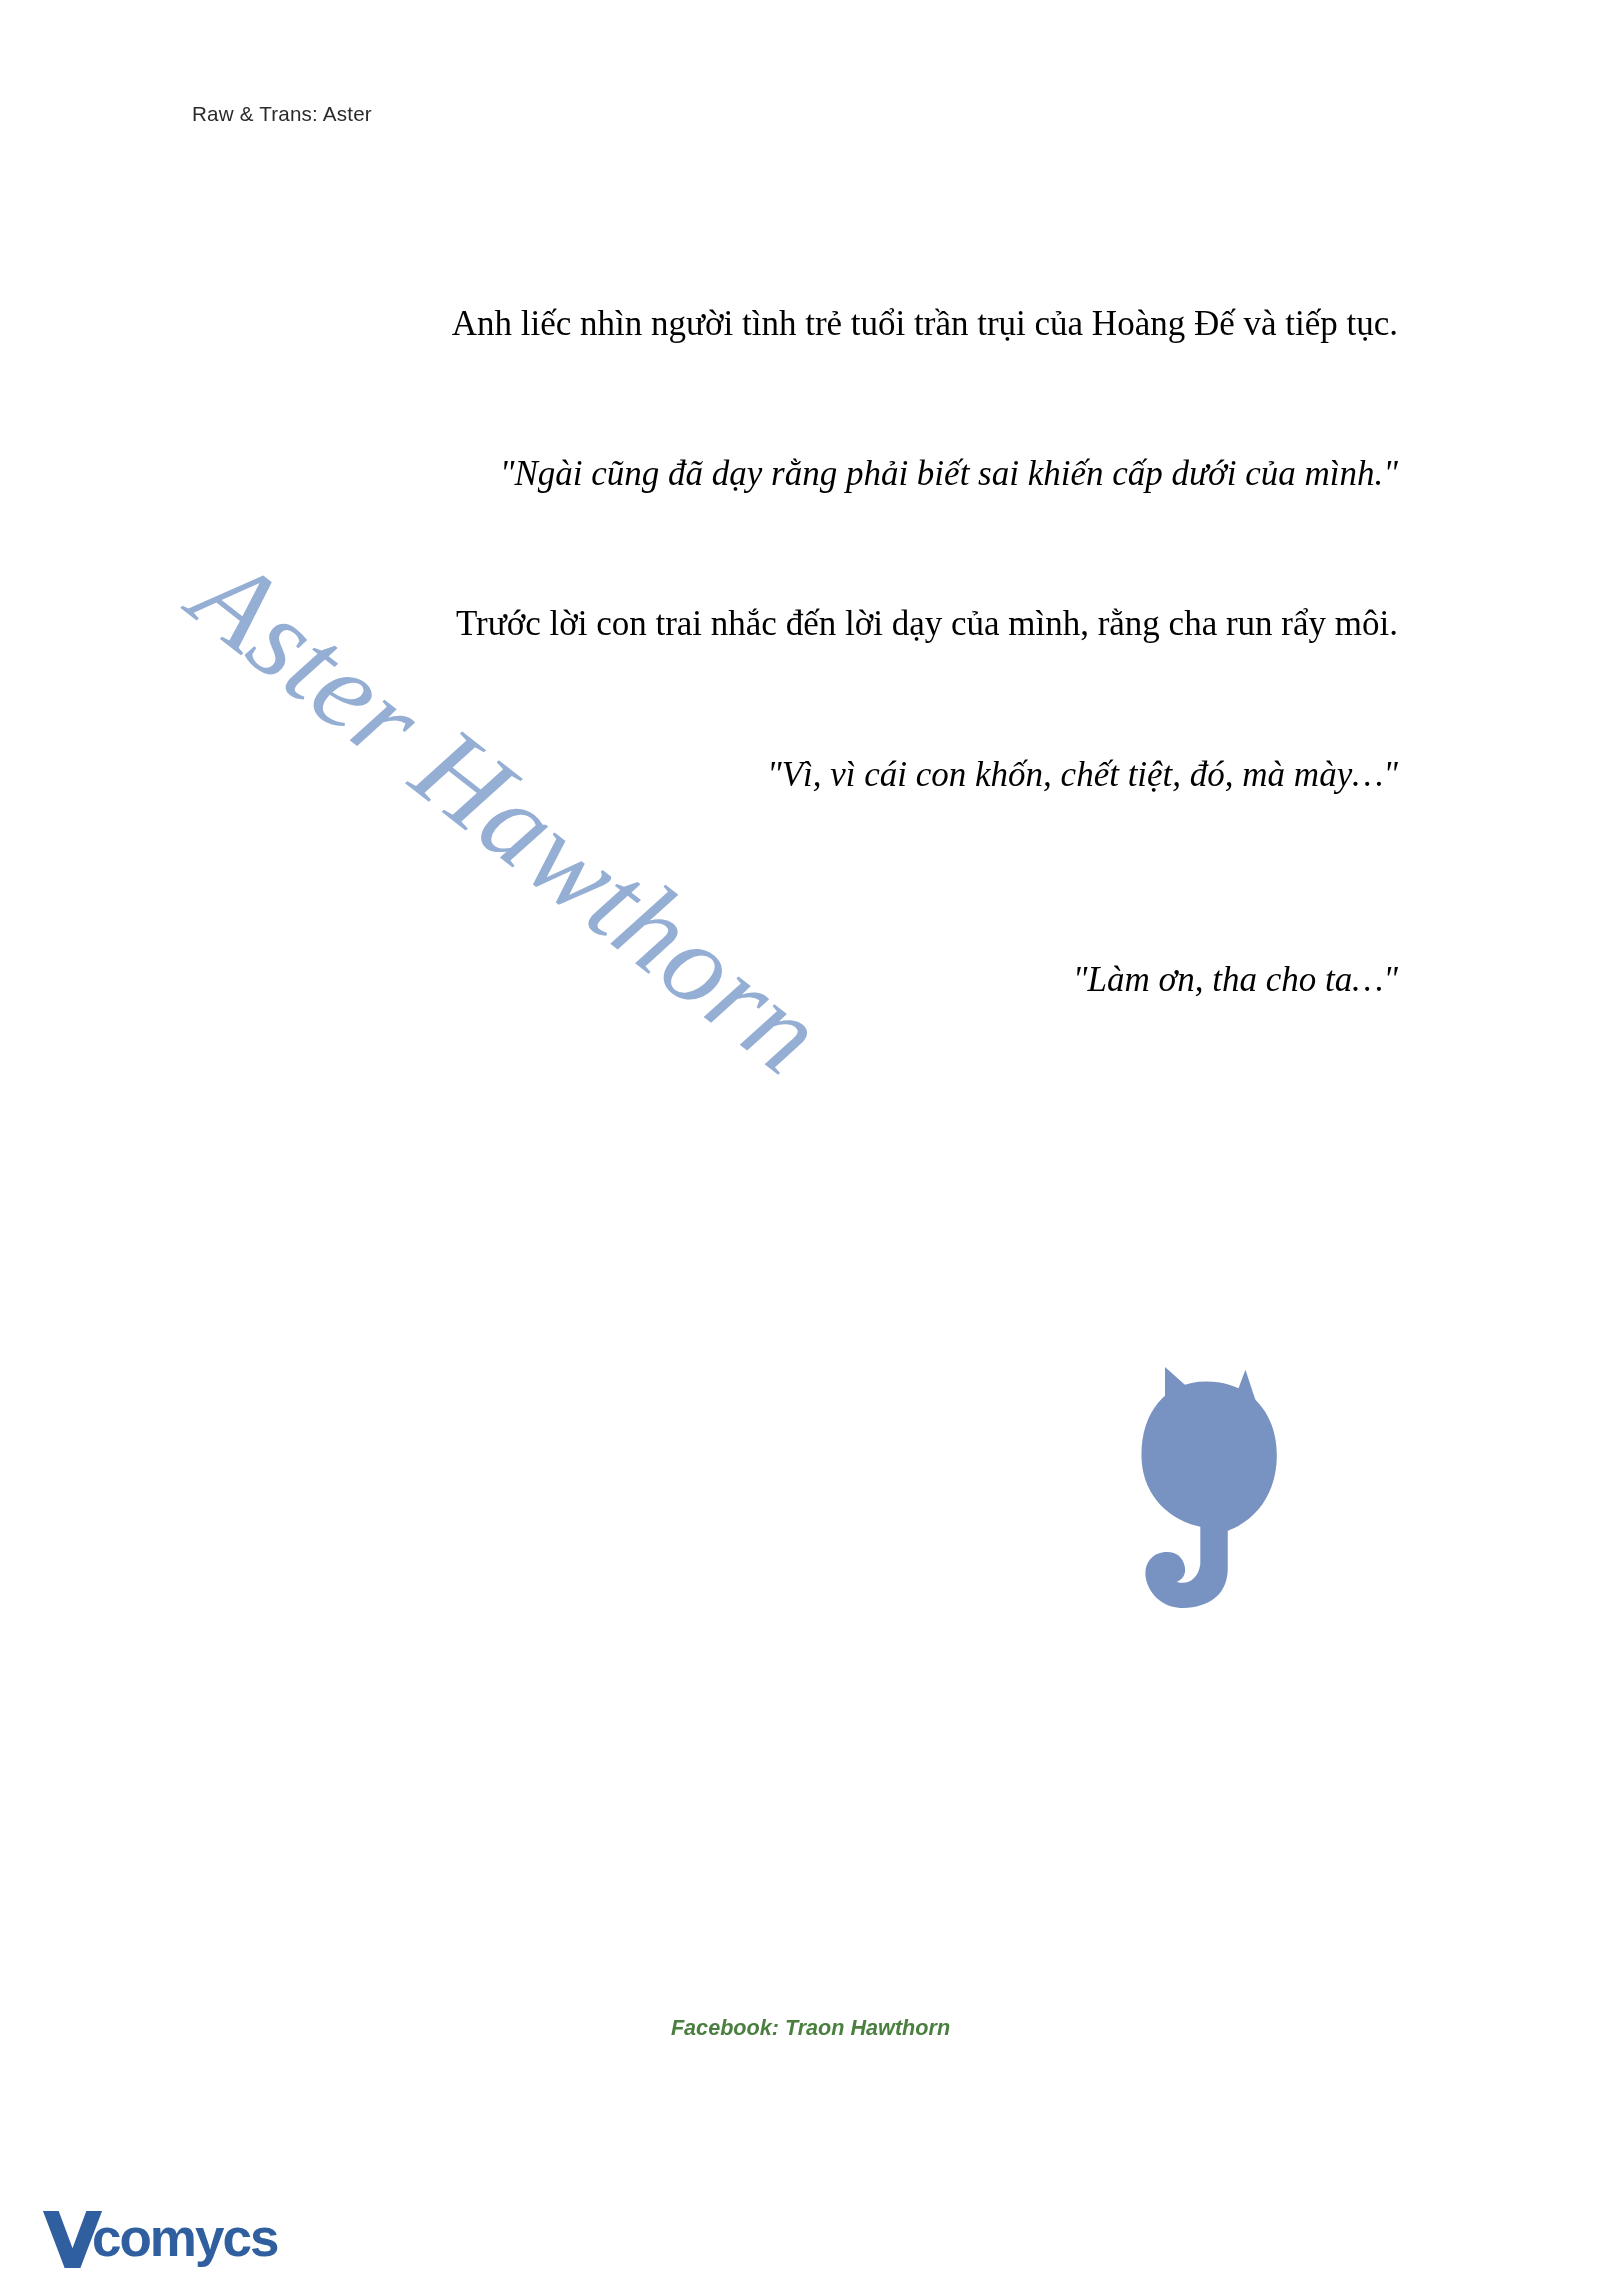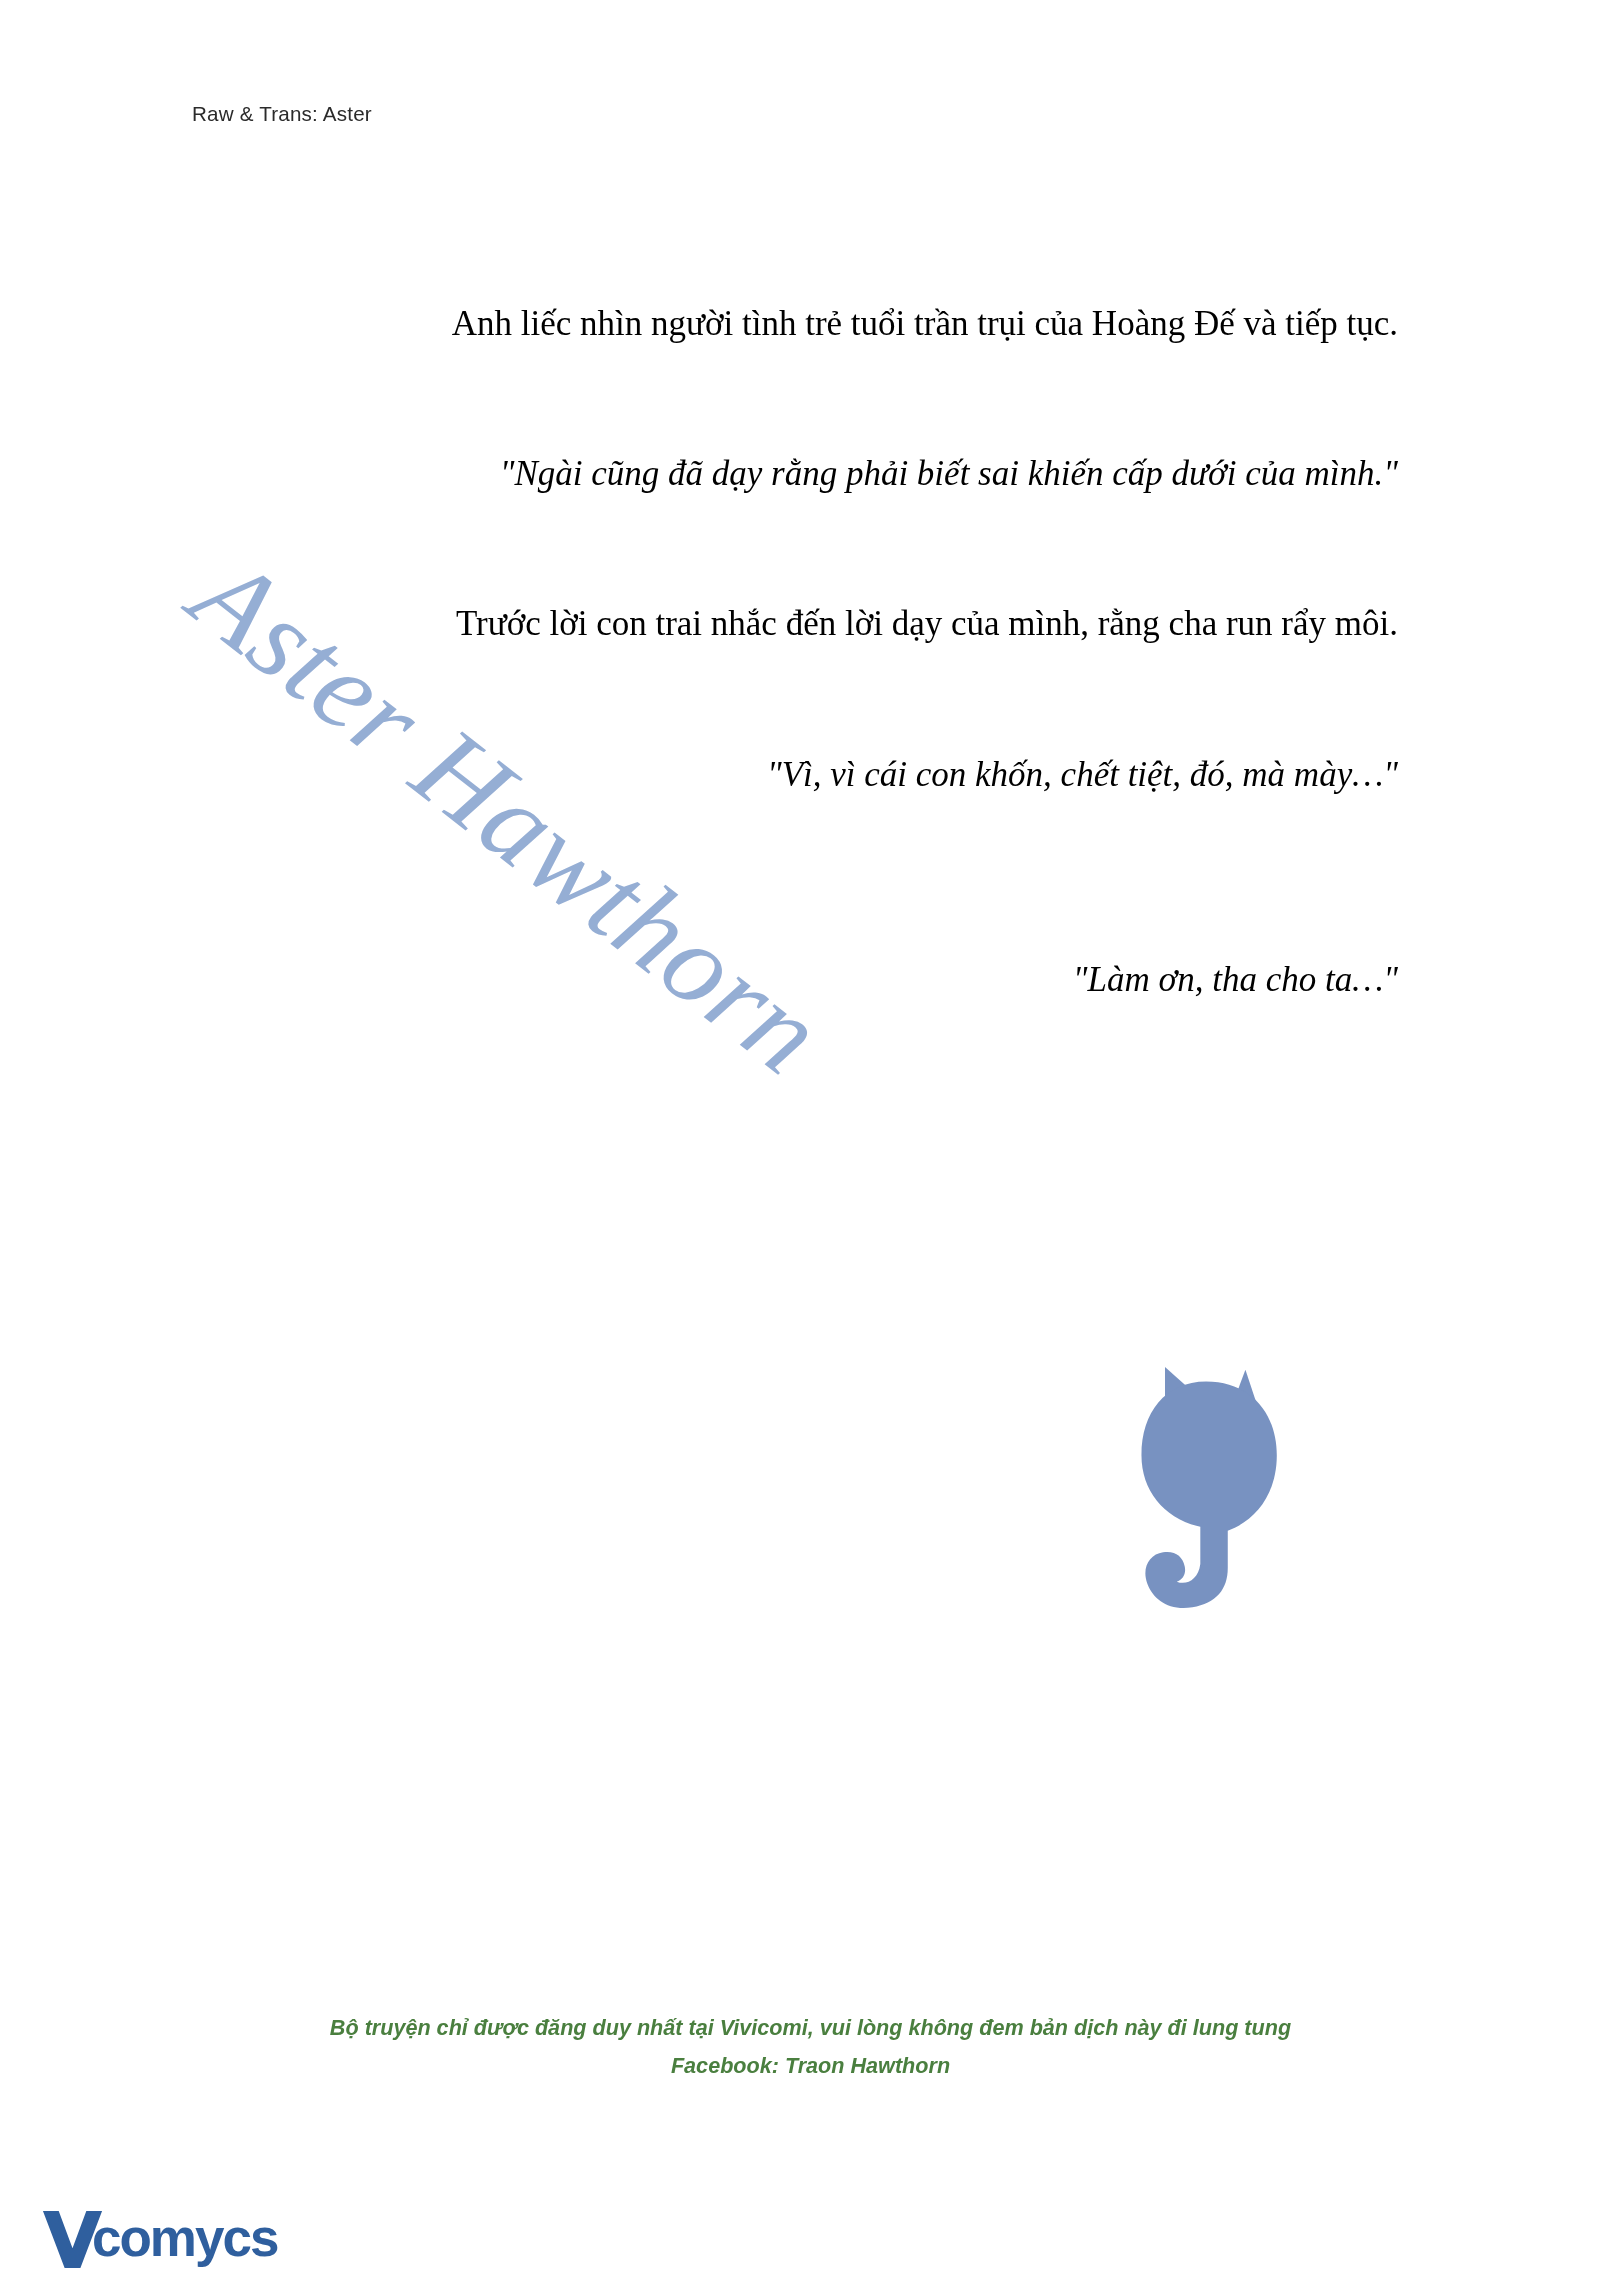--- a/index.html
+++ b/index.html
@@ -143,21 +143,20 @@
     <svg viewBox="0 0 220 260" width="216" height="255" xmlns="http://www.w3.org/2000/svg">
       <g fill="#5b7bb4">
         <path d="M58 40 L58 5 L86 30 Z"></path>
         <path d="M128 40 L140 8 L152 44 Z"></path>
         <path d="M100 20 C145 20 172 52 172 95 C172 135 150 162 122 172 L122 210 C122 232 110 246 86 250 C62 254 46 242 40 226 C34 210 42 196 56 194 C68 192 76 198 78 208 C80 216 76 222 70 224 C80 228 92 222 94 206 L94 168 C58 160 34 132 34 95 C34 52 58 20 100 20 Z"></path>
       </g>
     </svg>
   </div>
 
   <div class="footer-note">
-    <div>Bộ truyện chỉ được đăng duy nhất tại Vivicomi, vui lòng không đem bản dịch này đi lung tung</div>
     <div>Facebook: Traon Hawthorn</div>
   </div>
 
   <div class="brand">
     <svg class="brand-mark" viewBox="0 0 70 70" width="69" height="69" xmlns="http://www.w3.org/2000/svg">
       <path d="M4 6 L20 6 L34 44 L48 6 L64 6 L42 64 L26 64 Z" fill="#2f5f9e"></path>
     </svg>
     <div class="brand-text">comycs</div>
   </div>
 

